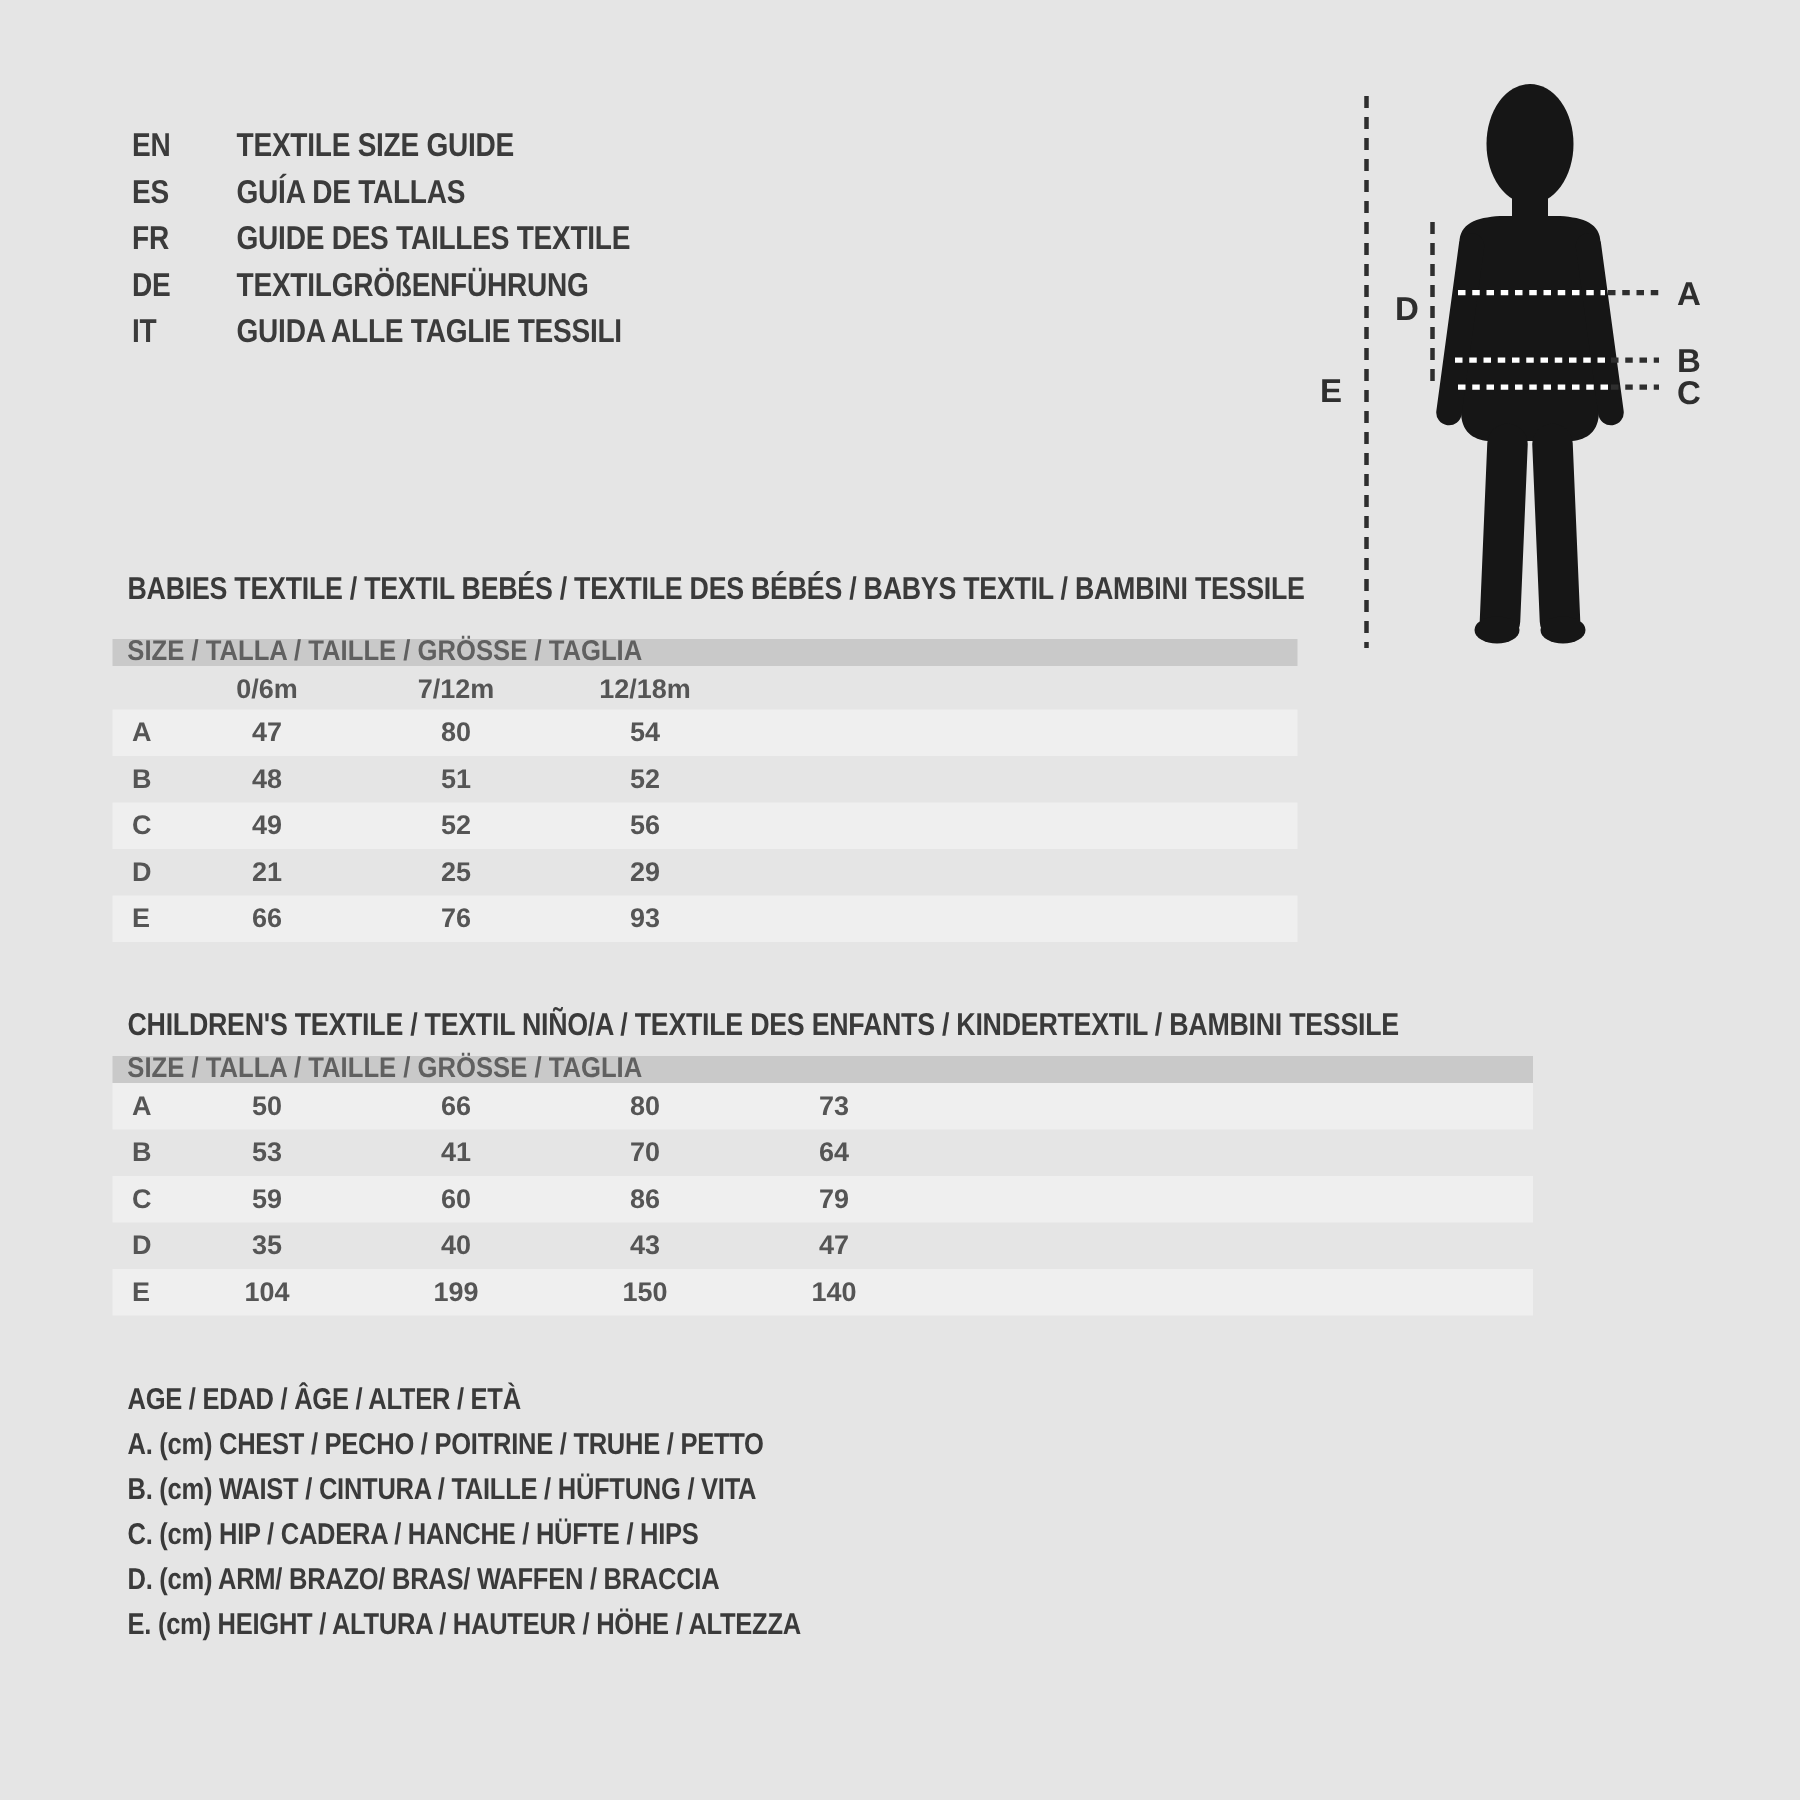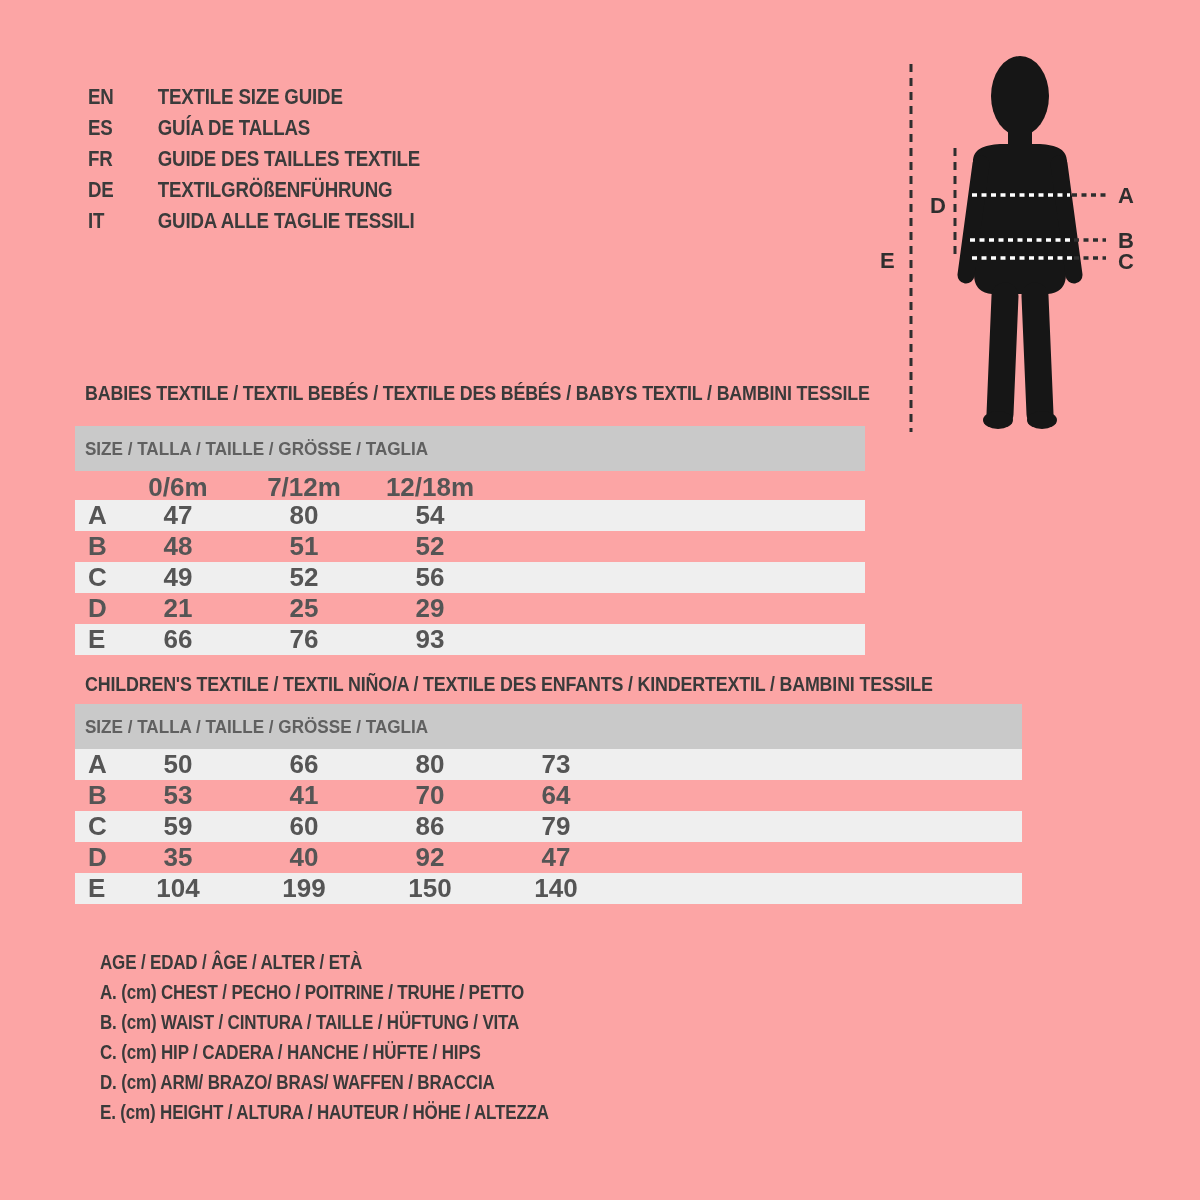--- a/index.html
+++ b/index.html
@@ -1,20 +1,20 @@
 <!DOCTYPE html>
 <html><head>
 <meta charset="utf-8">
 <style>
   html, body { margin: 0; padding: 0; background: #fff; }
   .page {
     position: relative;
     width: 1200px;
     height: 1200px;
-    background: #fca5a5;
+    background: #e5e5e5;
     font-family: "Liberation Sans", sans-serif;
     font-weight: bold;
     color: #3b3b3b;
     overflow: hidden;
   }
   
   .lang-block {
     position: absolute;
     left: 88px;
     top: 81px;
@@ -43,43 +43,43 @@
     transform-origin: 0 50%;
     letter-spacing: -0.2px;
   }
   #babies-title { left: 85px; top: 381px; }
   #children-title { left: 85px; top: 672px; }
   
   .size-table { position: absolute; left: 75px; }
   #babies-table { top: 426px; width: 790px; }
   #children-table { top: 704px; width: 947px; }
   .size-bar {
-    height: 45px;
+    height: 18px;
     background: #c9c9c9;
     display: flex;
     align-items: center;
   }
   .size-bar > span {
     font-size: 19px;
     color: #606060;
     padding-left: 11px;
     transform: scaleX(0.9);
     transform-origin: 0 50%;
     white-space: nowrap;
   }
-  .grid-row { display: grid; align-items: center; font-size: 26px; color: #555; }
+  .grid-row { display: grid; align-items: center; font-size: 18px; color: #555; }
   .babies-grid   { grid-template-columns: 40px 126px 126px 126px; }
   .children-grid { grid-template-columns: 40px 126px 126px 126px 126px; }
   .cols-row { height: 28px; margin-top: 1px; }
   .data-row { height: 31px; }
   .data-row.stripe { background: #efefef; }
   .cell { text-align: center; }
   .row-label { text-align: left; padding-left: 13px; }
   
-  .legend { position: absolute; left: 85px; top: 947px; margin-left: 15px; }
+  .legend { position: absolute; left: 85px; top: 918px; }
   .legend-line {
     height: 30px;
     display: flex;
     align-items: center;
     font-size: 20px;
     color: #3a3a3a;
     white-space: nowrap;
     transform: scaleX(0.85);
     transform-origin: 0 50%;
     letter-spacing: -0.2px;
@@ -223,21 +223,21 @@
       <span class="cell row-label">C</span>
       <span class="cell">59</span>
       <span class="cell">60</span>
       <span class="cell">86</span>
       <span class="cell">79</span>
     </div>
     <div class="grid-row children-grid data-row">
       <span class="cell row-label">D</span>
       <span class="cell">35</span>
       <span class="cell">40</span>
-      <span class="cell">92</span>
+      <span class="cell">43</span>
       <span class="cell">47</span>
     </div>
     <div class="grid-row children-grid data-row stripe">
       <span class="cell row-label">E</span>
       <span class="cell">104</span>
       <span class="cell">199</span>
       <span class="cell">150</span>
       <span class="cell">140</span>
     </div>
   </div>

